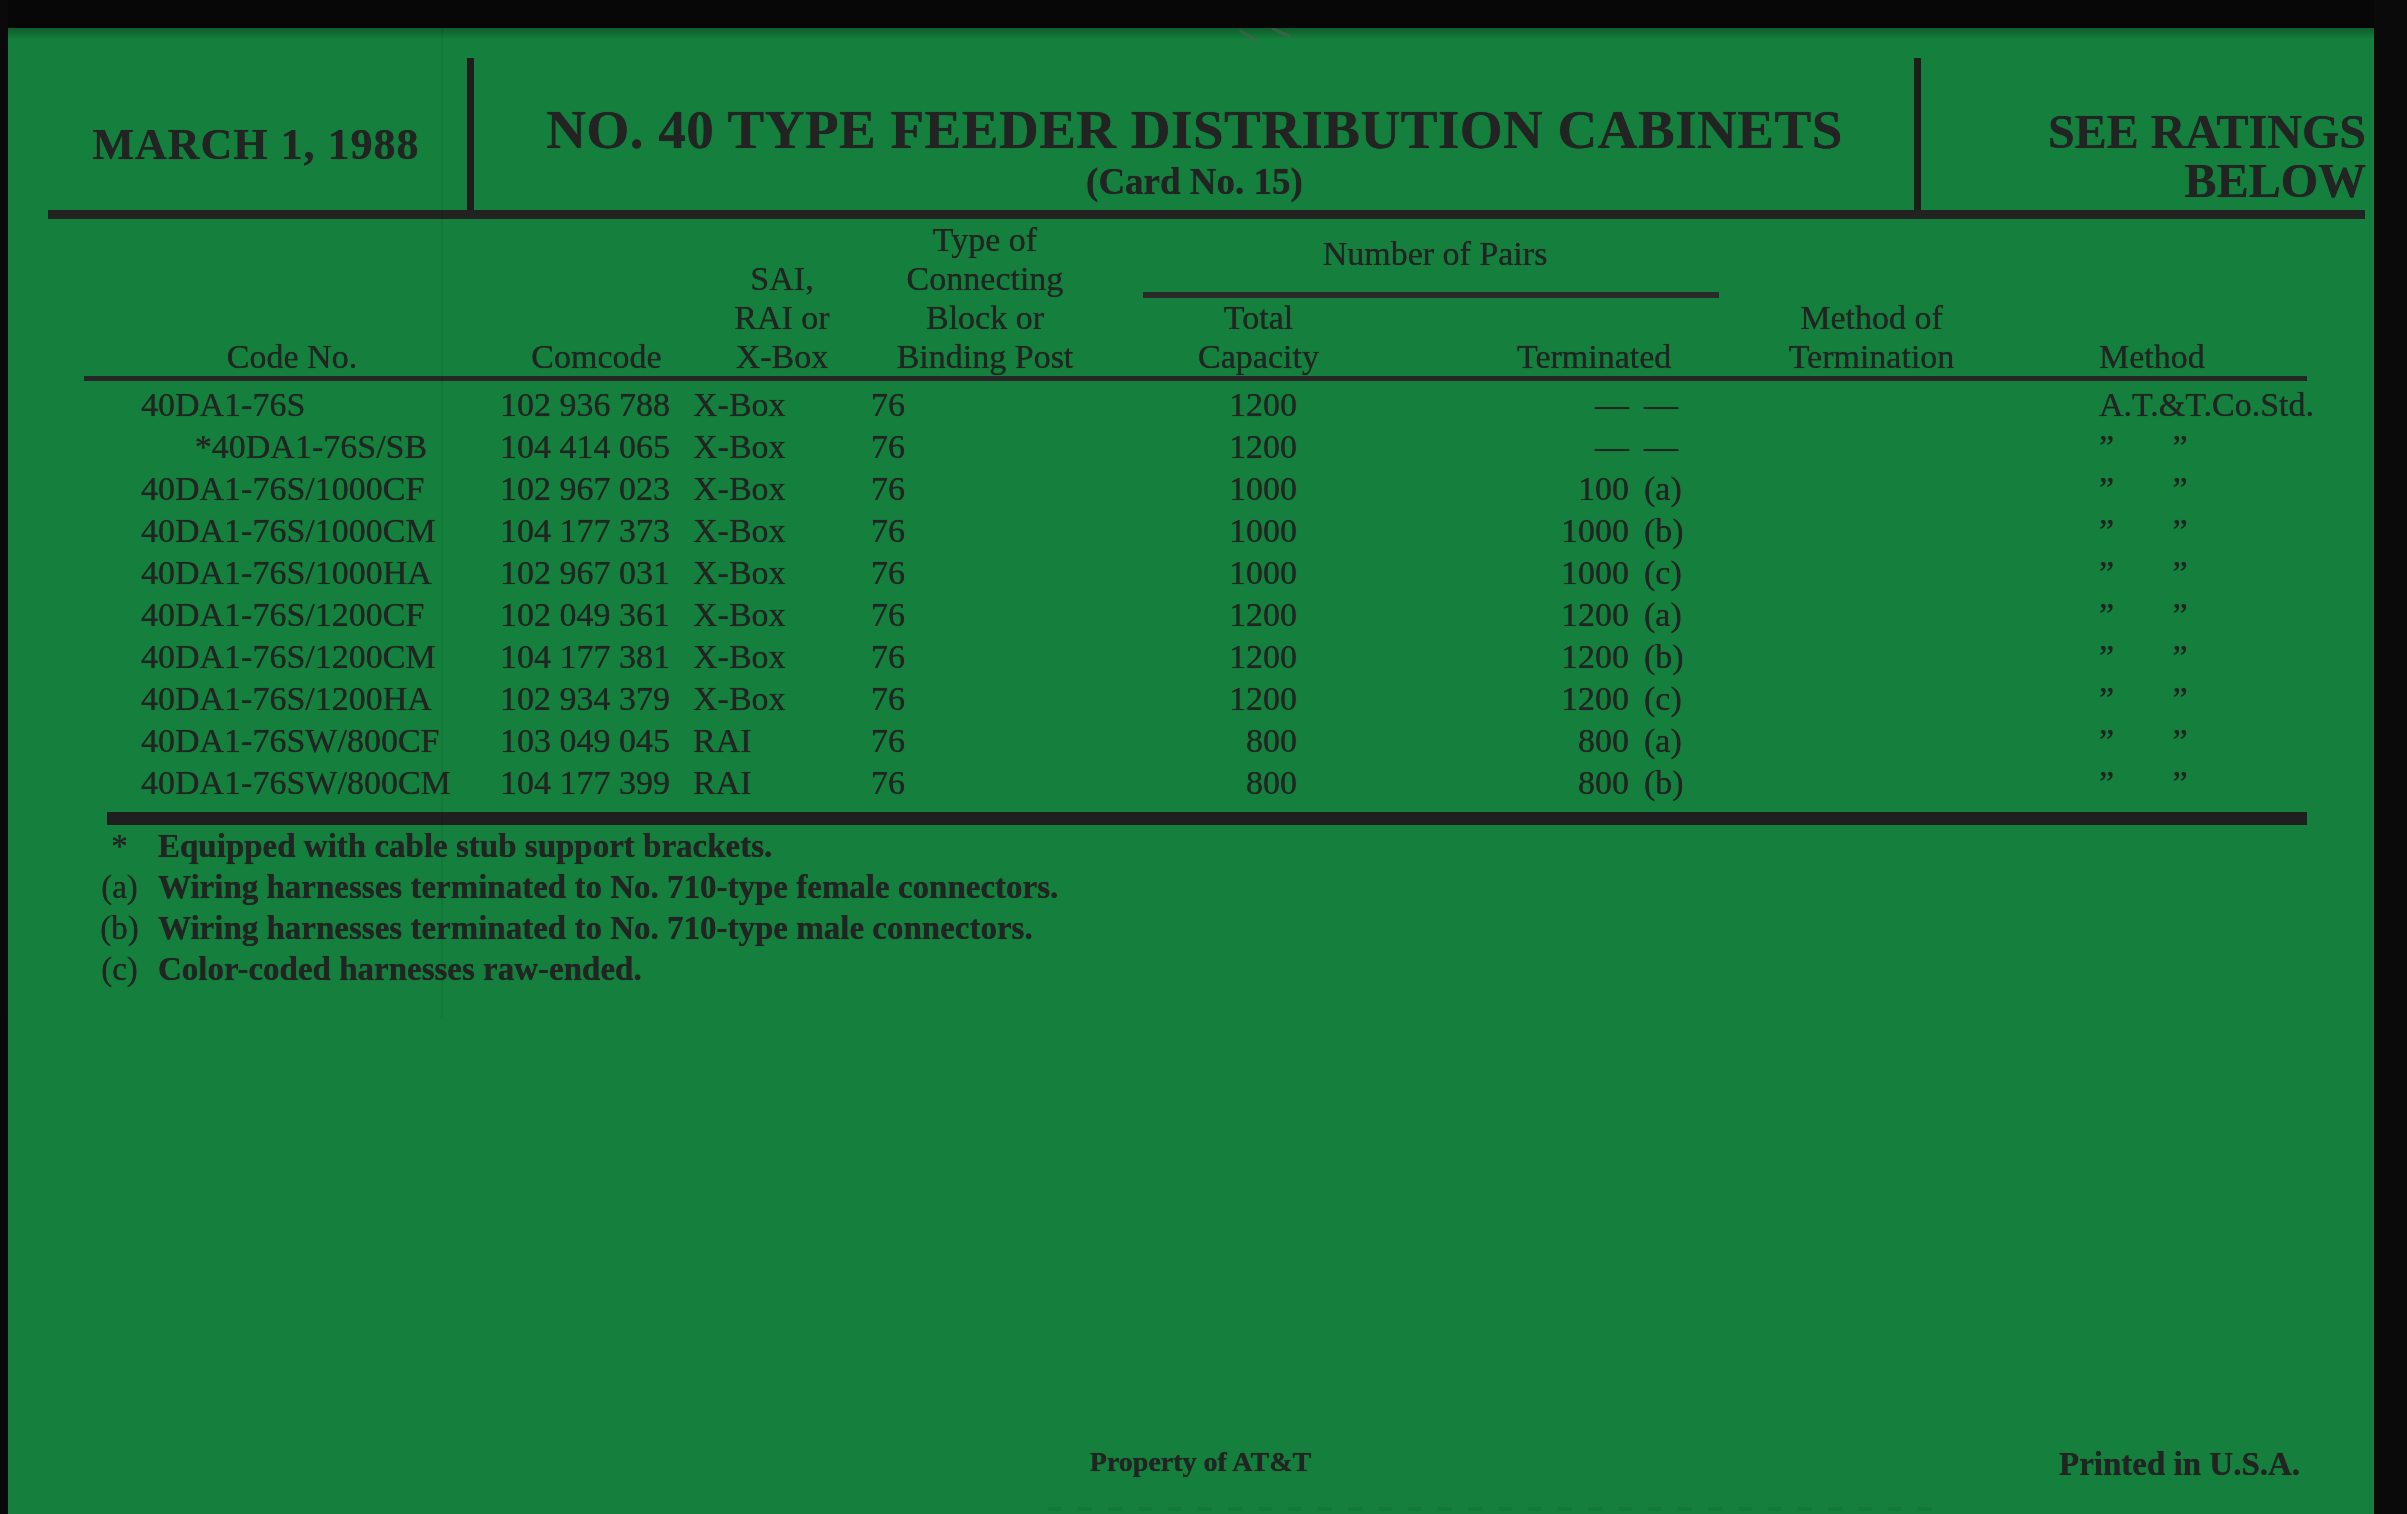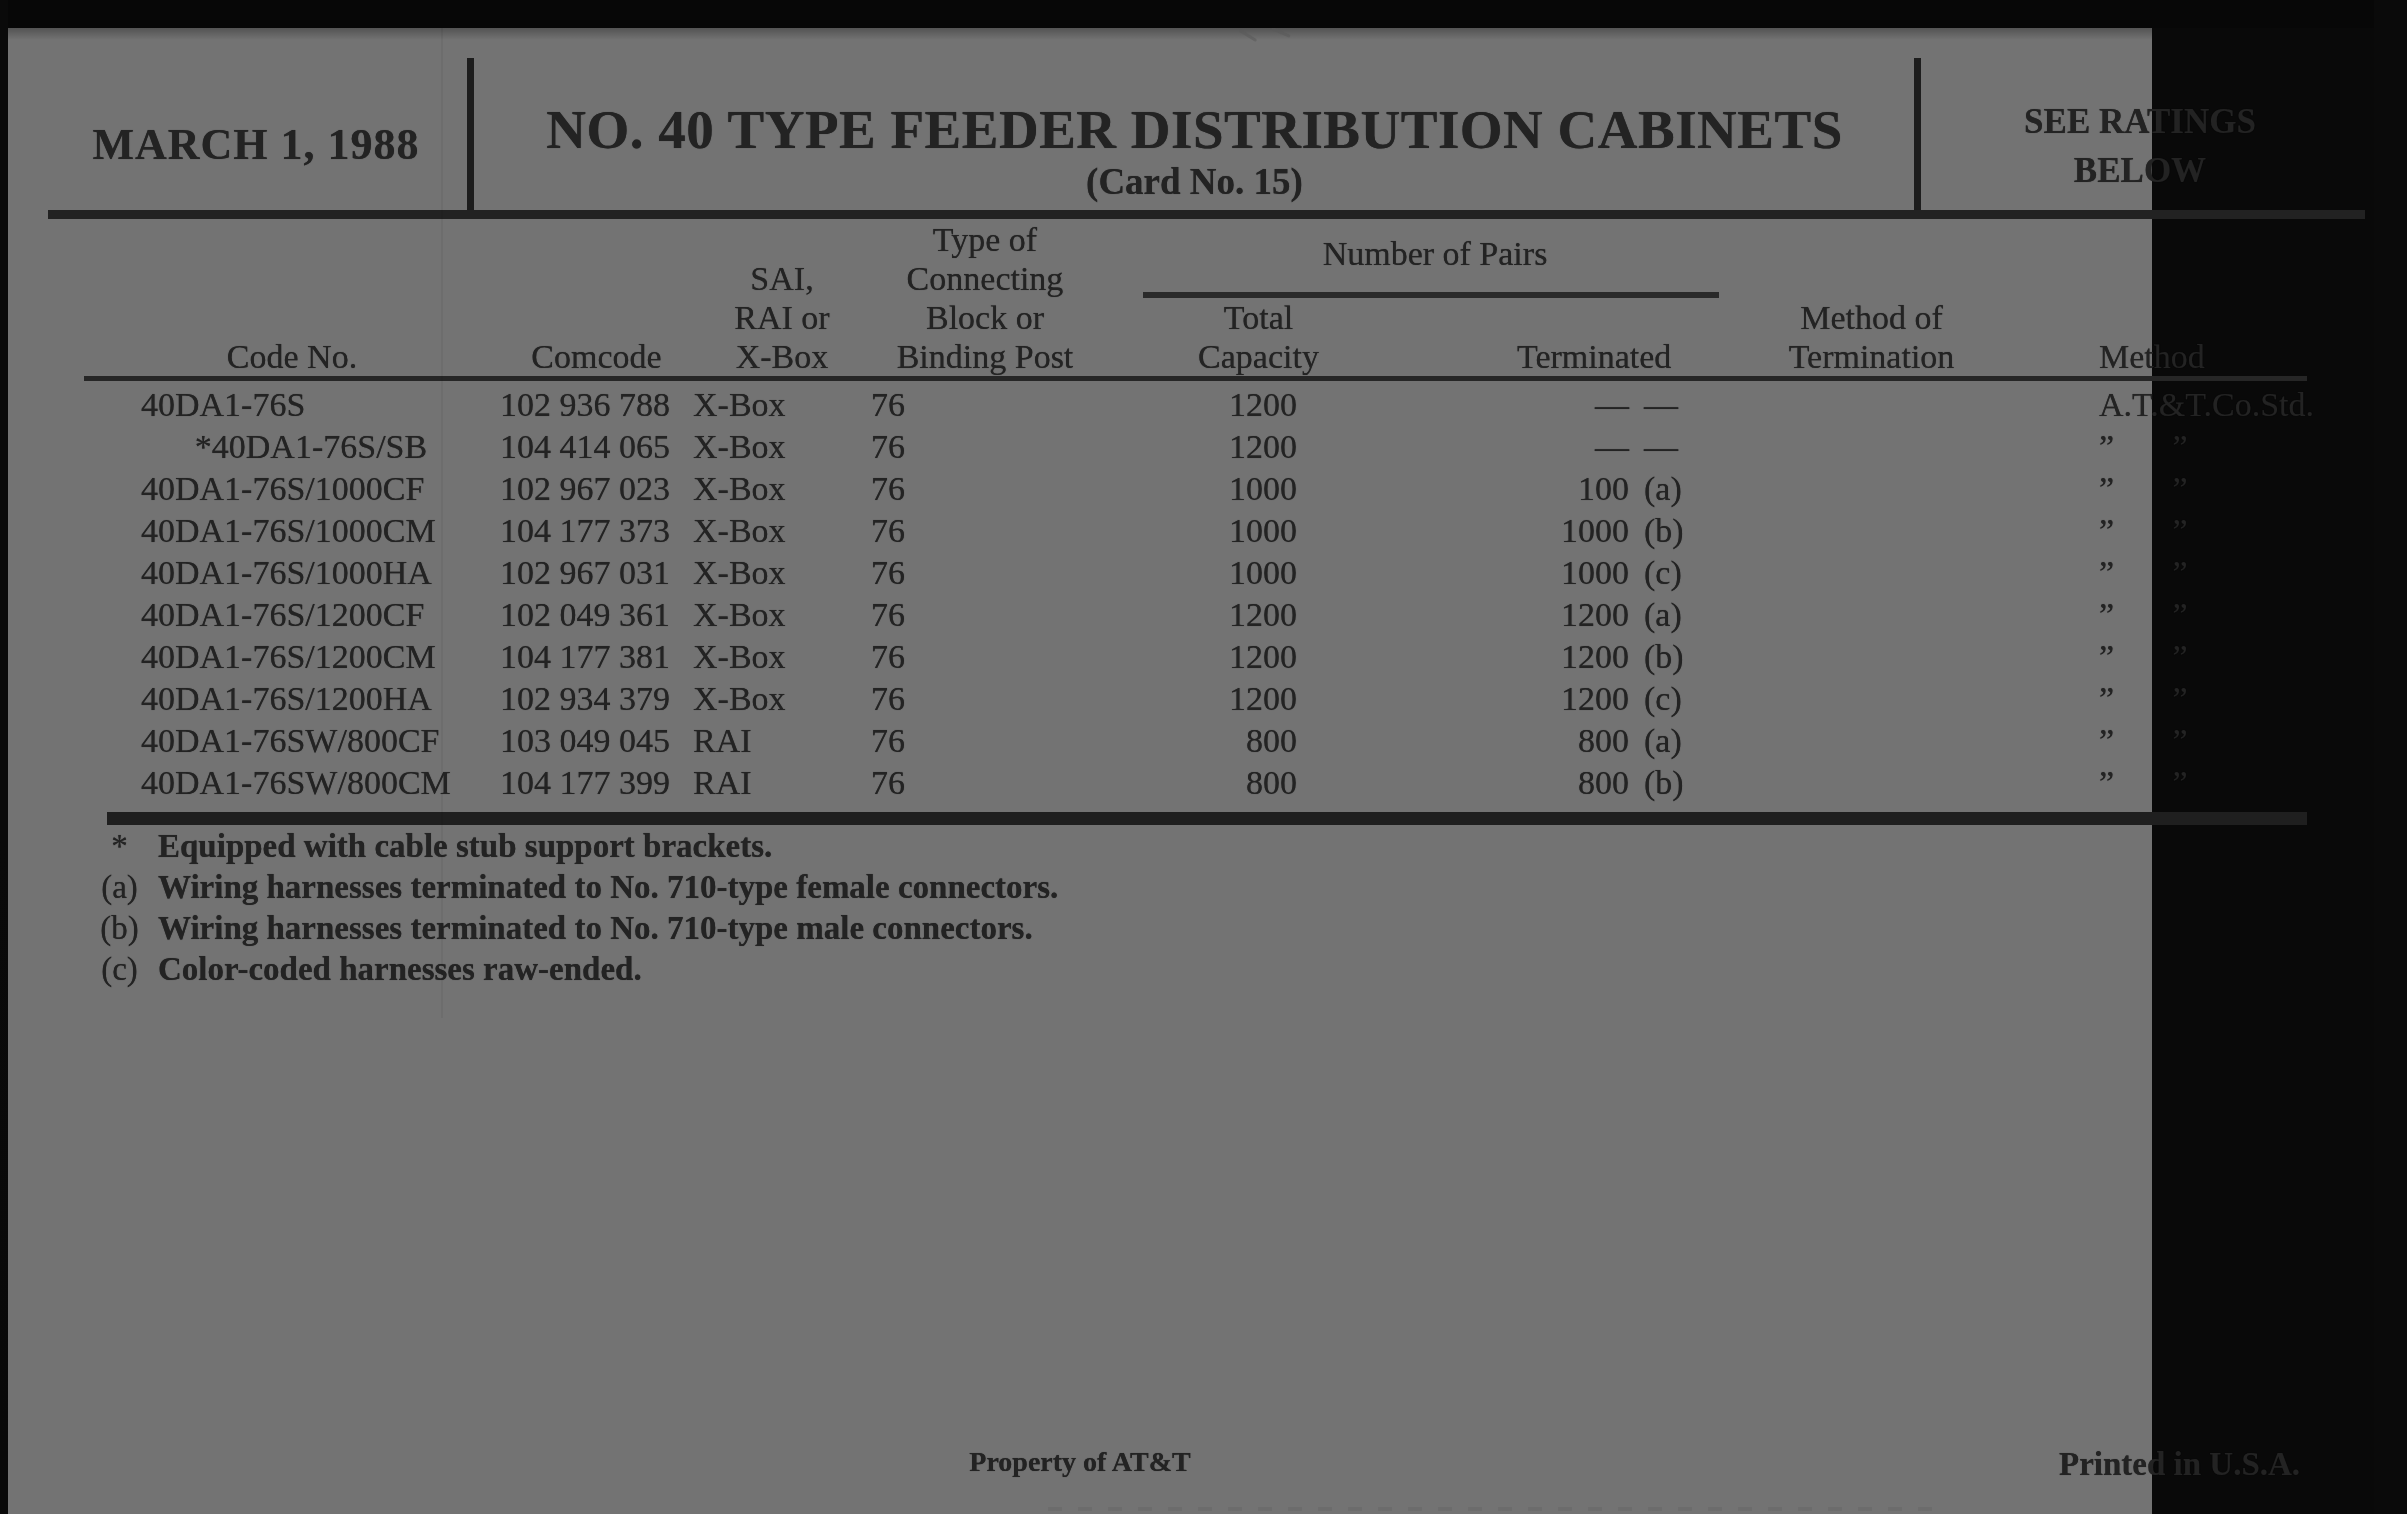--- a/index.html
+++ b/index.html
@@ -1,31 +1,31 @@
 <!DOCTYPE html>
 <html><head>
 <meta charset="utf-8">
 <style>
   html,body{margin:0;padding:0;background:#000;}
   .frame{position:relative;width:2408px;height:1515px;background:#090909;overflow:hidden;
          font-family:"Liberation Serif","DejaVu Serif",serif;color:#232323;}
   
-  .page{position:absolute;left:8px;top:28px;width:2144px;height:1487px;
-        background:#737373;}
+  .page{position:absolute;left:8px;top:28px;width:2366px;height:1487px;
+        background:#15803d;padding-left:19px;}
   .page::before{content:"";position:absolute;left:0;top:0;right:0;height:12px;
         background:linear-gradient(to bottom,rgba(0,0,0,.28),rgba(0,0,0,0));pointer-events:none;}
   .ink{text-shadow:0 0 0.7px rgba(20,20,20,.75);}
   
   .masthead-date{position:absolute;left:30px;top:91px;width:436px;text-align:center;
         font-size:44px;font-weight:bold;letter-spacing:1px;}
   .masthead-center{position:absolute;left:467px;top:73px;width:1439px;text-align:center;}
   .masthead-title{font-size:55px;font-weight:bold;line-height:57px;letter-spacing:0.5px;}
   .masthead-sub{font-size:37px;font-weight:bold;line-height:40px;margin-top:4px;}
-  .ratings-note{position:absolute;left:1906px;top:69px;width:452px;text-align:center;
-        font-size:35px;font-weight:bold;line-height:49px;white-space:pre-line;}
+  .ratings-note{position:absolute;left:1906px;top:79px;width:452px;text-align:right;
+        font-size:48px;font-weight:bold;line-height:49px;white-space:pre-line;}
   .vrule{position:absolute;top:30px;width:7px;height:154px;background:#1d1d1d;}
   .vrule-1{left:459px;} .vrule-2{left:1906px;}
   .masthead-rule{position:absolute;left:40px;top:182px;width:2317px;height:9px;background:#222;}
   
   .tablewrap{position:absolute;left:76px;top:192px;width:2223px;height:614px;font-size:34px;}
   .group-label{position:absolute;left:1351px;top:14px;transform:translateX(-50%);
         line-height:40px;white-space:nowrap;}
   .group-rule{position:absolute;left:1059px;top:72px;width:576px;height:6px;background:#2a2a2a;}
   .thead{position:absolute;left:0;top:0;width:2223px;height:156px;display:grid;
         grid-template-columns:416px 193px 178px 228px 220px 325px 455px 208px;align-items:end;}

